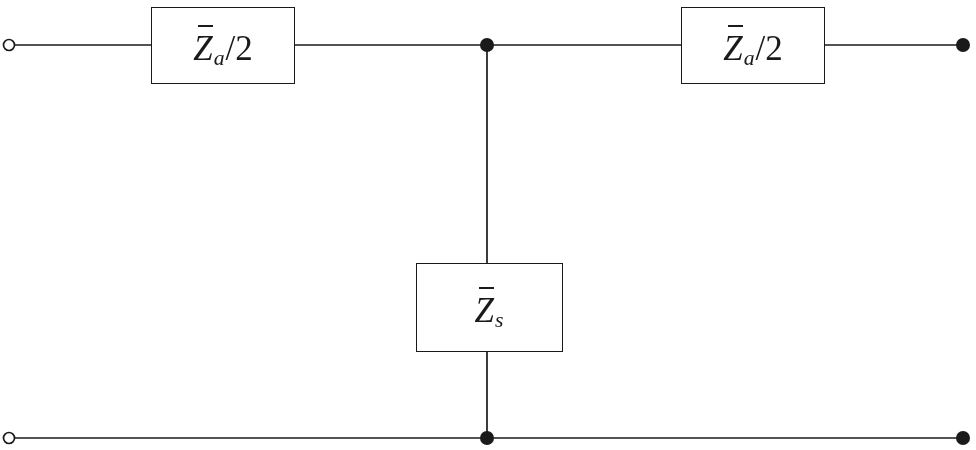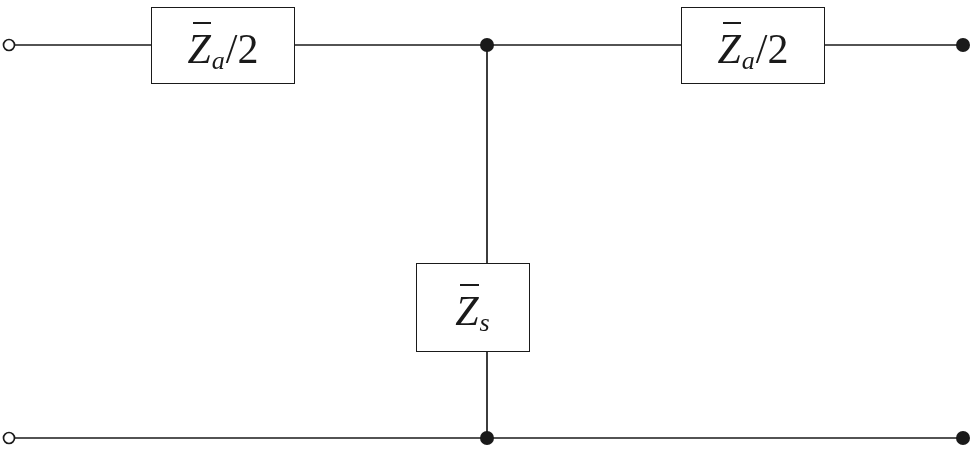--- a/index.html
+++ b/index.html
@@ -36,21 +36,21 @@
   .imp-box {
     position: absolute;
     box-sizing: border-box;
     border: 1.7px solid #1a1a1a;
     background: #ffffff;
     display: flex;
     align-items: center;
     justify-content: center;
   }
   .imp-label {
-    font-size: 42px;
+    font-size: 35px;
     color: #1a1a1a;
     line-height: 1;
     white-space: nowrap;
   }
   .zbar {
     font-style: italic;
     position: relative;
     display: inline-block;
     padding-top: 6px;
   }
@@ -103,19 +103,19 @@
       <span class="zbar">Z</span><span class="zsub">a</span><span class="zsuffix">/2</span>
     </span>
   </div>
 
   <div class="imp-box" style="left:681px; top:7px; width:144px; height:77px;">
     <span class="imp-label">
       <span class="zbar">Z</span><span class="zsub">a</span><span class="zsuffix">/2</span>
     </span>
   </div>
 
-  <div class="imp-box" style="left:416px; top:263px; width:114px; height:89px;">
+  <div class="imp-box" style="left:416px; top:263px; width:147px; height:89px;">
     <span class="imp-label">
       <span class="zbar">Z</span><span class="zsub">s</span><span class="zsuffix"></span>
     </span>
   </div>
 
 </div>
 
 </body></html>

